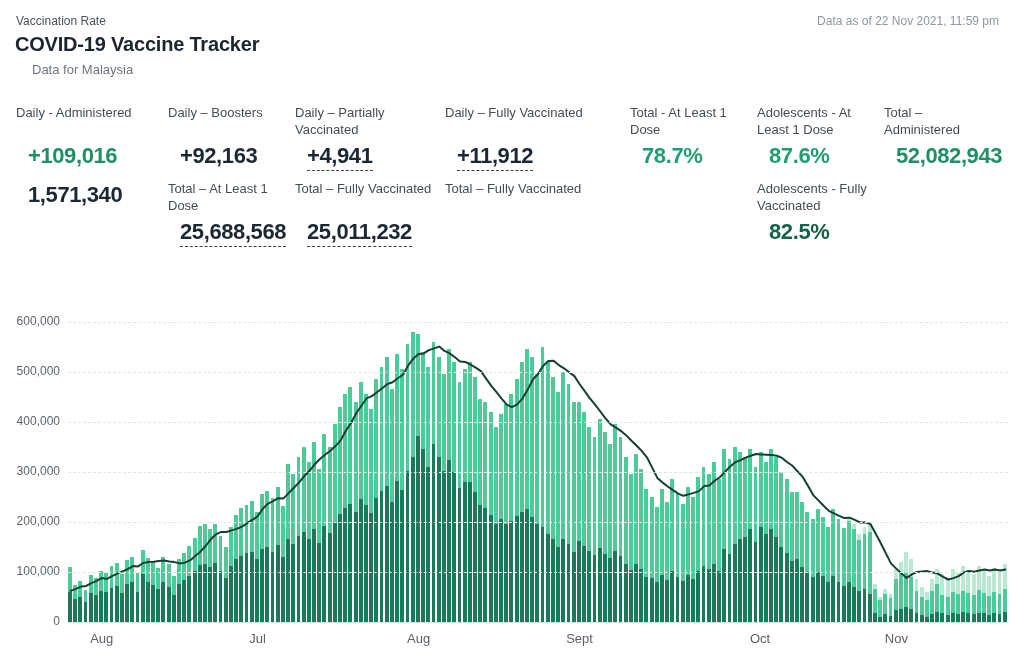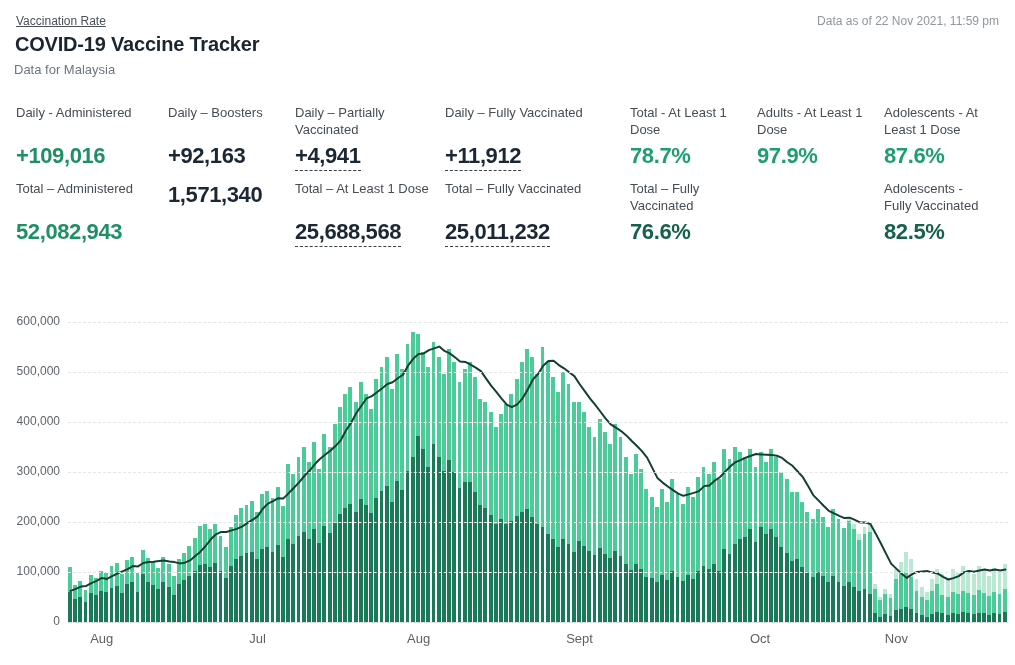--- a/index.html
+++ b/index.html
@@ -1,25 +1,25 @@
 <!DOCTYPE html>
 <html><head>
 <meta charset="utf-8">
 <style>
   html,body{margin:0;padding:0;}
   body{width:1015px;height:665px;background:#ffffff;font-family:"Liberation Sans",sans-serif;overflow:hidden;position:relative;}
   .page{position:absolute;inset:0;}
-  .eyebrow{position:absolute;left:16px;top:14px;font-size:12px;color:#4a5159;text-decoration:underline;}
+  .eyebrow{position:absolute;left:16px;top:14px;font-size:12px;color:#4a5159;}
   .title{position:absolute;left:15px;top:33px;font-size:20px;font-weight:bold;color:#1a2530;letter-spacing:-0.2px;}
-  .subtitle{position:absolute;left:14px;top:62px;font-size:13px;color:#6d7680;}
+  .subtitle{position:absolute;left:32px;top:62px;font-size:13px;color:#6d7680;}
   .asof{position:absolute;right:16px;top:14px;font-size:12px;color:#8f969e;}
   .stats{position:absolute;left:16px;top:105px;display:grid;grid-template-columns:152px 127px 150px 185px 127px 127px 115px;}
   .stat{padding-right:12px;margin-bottom:12px;}
   .stat .lbl{font-size:13px;color:#454d54;line-height:1.28;min-height:37px;}
-  .stat .val{font-size:22px;font-weight:bold;color:#1b2733;letter-spacing:-0.4px;margin-top:1px;}
+  .stat .val{font-size:22px;font-weight:bold;color:#1b2733;letter-spacing:-0.4px;margin-top:1px;margin-left:12px;}
   .stat .val.green{color:#1f8f64;}
   .stat .val.pct1{color:#1f9e6e;}
   .stat .val.pct2{color:#16614b;}
   .stat .val .u{border-bottom:1px dashed #3a4046;padding-bottom:2px;}
   .plot{position:absolute;left:68px;top:322px;width:940px;height:300px;}
   .bars{position:absolute;inset:0;}
   .bar{position:absolute;bottom:0;}
   .grid{position:absolute;left:0;width:940px;height:0;border-top:1px dashed #e3e5e7;}
   .grid.grid0{border-top:1px solid #dcdee0;}
   .ylab{position:absolute;left:0;width:60px;text-align:right;font-size:12px;color:#5d646b;}
@@ -51,24 +51,20 @@
     </div>
     <div class="stat">
       <div class="lbl">Daily – Fully Vaccinated</div>
       <div class="val"><span class="u">+11,912</span></div>
     </div>
     <div class="stat">
       <div class="lbl">Total - At Least 1 Dose</div>
       <div class="val pct1">78.7%</div>
     </div>
     <div class="stat">
-      <div class="lbl">Adults - At Least 1 Dose</div>
-      <div class="val pct1">97.9%</div>
-    </div>
-    <div class="stat">
       <div class="lbl">Adolescents - At Least 1 Dose</div>
       <div class="val pct1">87.6%</div>
     </div>
 
     <div class="stat">
       <div class="lbl">Total – Administered</div>
       <div class="val green">52,082,943</div>
     </div>
     <div class="stat">
       <div class="val">1,571,340</div>
@@ -76,21 +72,20 @@
     <div class="stat">
       <div class="lbl">Total – At Least 1 Dose</div>
       <div class="val"><span class="u">25,688,568</span></div>
     </div>
     <div class="stat">
       <div class="lbl">Total – Fully Vaccinated</div>
       <div class="val"><span class="u">25,011,232</span></div>
     </div>
     <div class="stat">
       <div class="lbl">Total – Fully Vaccinated</div>
-      <div class="val pct2">76.6%</div>
     </div>
     <div class="stat">
     </div>
     <div class="stat">
       <div class="lbl">Adolescents - Fully Vaccinated</div>
       <div class="val pct2">82.5%</div>
     </div>
   </div>
 
   <div class="plot">

